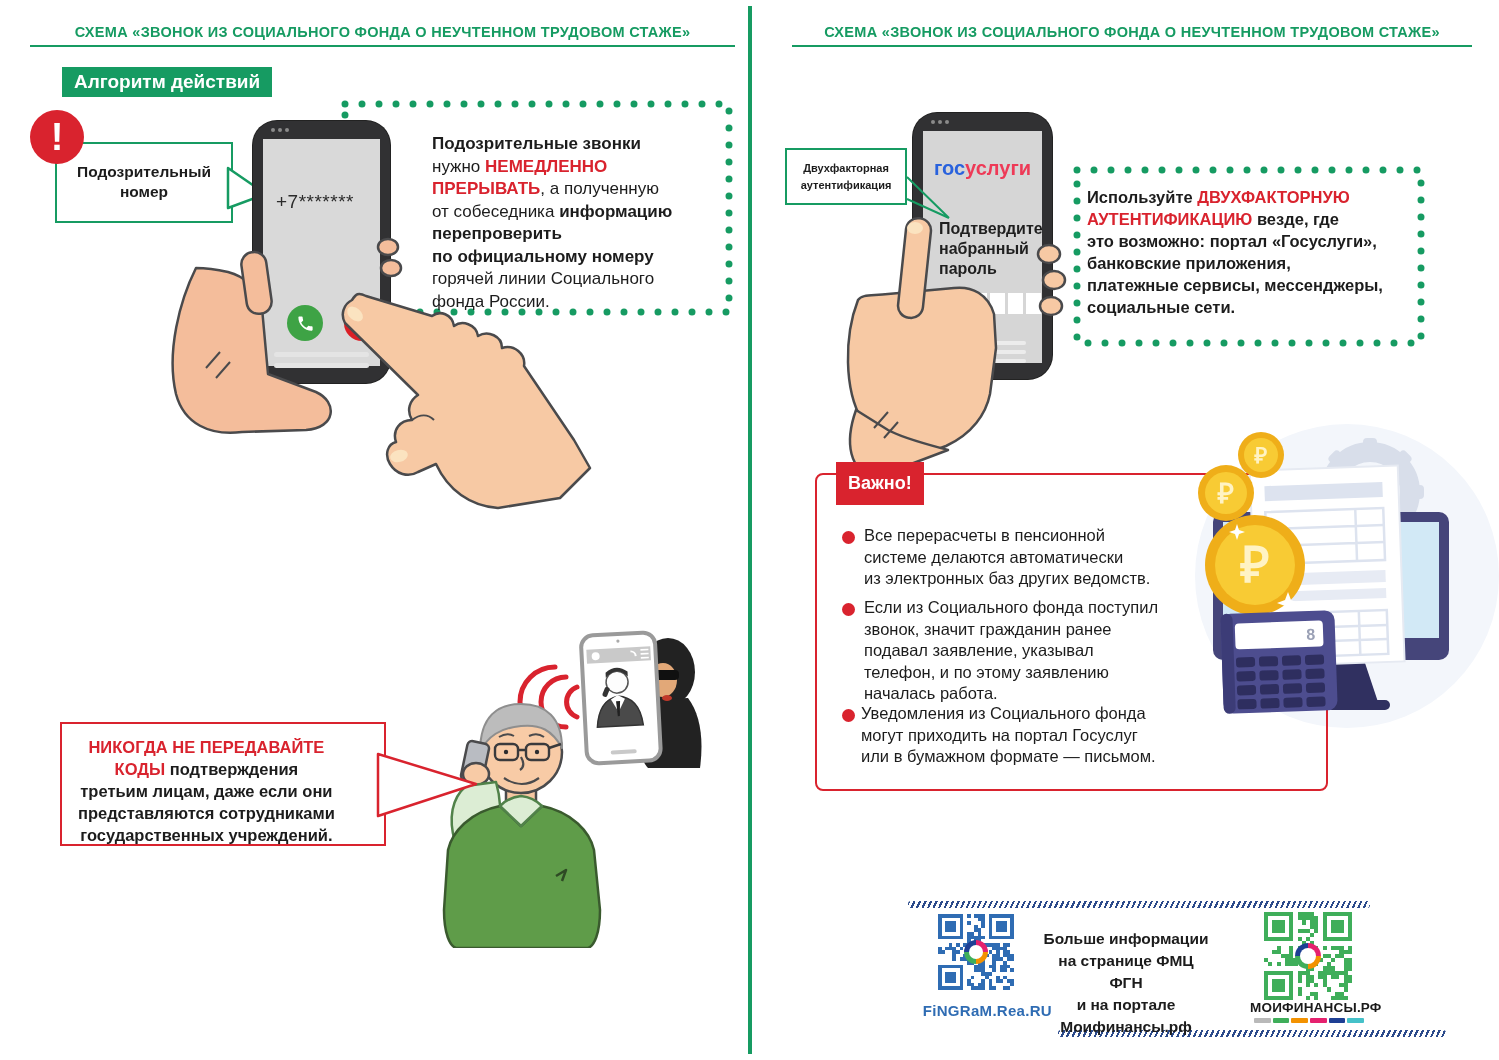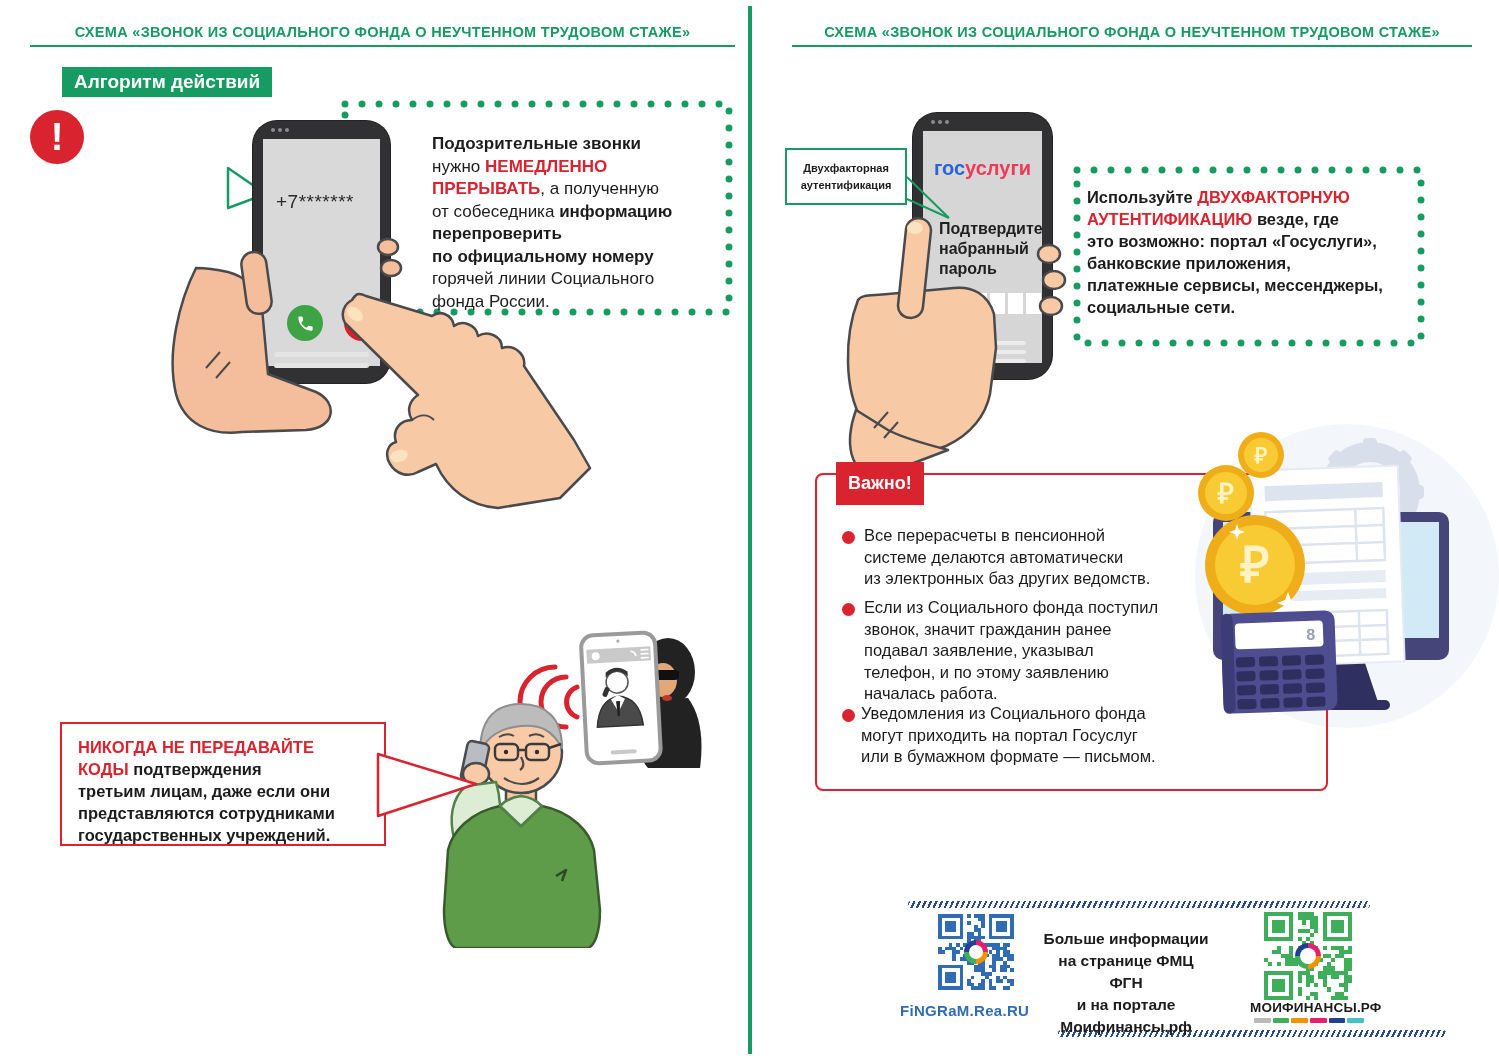--- a/index.html
+++ b/index.html
@@ -41,20 +41,21 @@
 
   <svg class="abs" style="left:0;top:0;" width="1499" height="1060" viewBox="0 0 1499 1060">
     <rect x="345" y="104" width="384" height="208" fill="none" stroke="#169b62" stroke-width="7" stroke-dasharray="0 17" stroke-linecap="round"></rect>
     <rect x="1077" y="170" width="344" height="173" fill="none" stroke="#169b62" stroke-width="7" stroke-dasharray="0 17" stroke-linecap="round"></rect>
   </svg>
 
   <div class="abs badge-green" style="left:62px;top:67px;padding:4px 12px;font-size:19px;">Алгоритм действий</div>
 
   <div class="abs" style="left:432px;top:133px;width:300px;font-size:17px;line-height:22.5px;"><span class="seg-b">Подозрительные звонки</span><br><span class="seg-n">нужно </span><span class="seg-r">НЕМЕДЛЕННО</span><br><span class="seg-r">ПРЕРЫВАТЬ</span><span class="seg-n">, а полученную</span><br><span class="seg-n">от собеседника </span><span class="seg-b">информацию</span><br><span class="seg-b">перепроверить</span><br><span class="seg-b">по официальному номеру</span><br><span class="seg-n">горячей линии Социального</span><br><span class="seg-n">фонда России.</span></div>
 
+  <div class="abs callout" style="left:55px;top:142px;width:178px;height:81px;font-size:15.5px;line-height:20px;padding-top:18px;">Подозрительный номер</div>
   <svg class="abs" style="left:226px;top:158px;" width="55" height="64">
     <polygon points="2,10 40,36 2,50" fill="#fff" stroke="#169b62" stroke-width="2.5" stroke-linejoin="round"></polygon>
   </svg>
   <div class="abs" style="left:30px;top:110px;width:54px;height:54px;border-radius:50%;background:#d9232e;
        display:flex;align-items:center;justify-content:center;color:#fff;font-weight:700;font-size:38px;">
     <span>!</span>
   </div>
 
   <div class="abs phone" style="left:253px;top:121px;width:137px;height:262px;">
     <div class="abs" style="left:18px;top:7px;width:22px;height:4px;display:flex;gap:3px;">
@@ -139,21 +140,21 @@
       <path d="M521,757 q5,9 -1,13 M504,778 q18,12 35,0" fill="none" stroke-width="2.2"></path>
       <rect x="464" y="742" width="22" height="40" rx="5" fill="#b9bcc2" transform="rotate(12 475 762)"></rect>
       <ellipse cx="476" cy="774" rx="13" ry="11" fill="#f8cba6"></ellipse>
       <path d="M455,842 C448,818 452,798 466,786 L496,782 C500,796 502,812 498,828 C492,846 475,852 455,842 Z" fill="#dcedd4" stroke="#51824a"></path>
       <path d="M448,850 C452,832 470,812 500,806 L521,826 L542,806 C572,812 590,832 594,850 L600,910 C600,934 594,946 588,948 L456,948 C450,946 444,934 444,910 Z" fill="#5f9c49" stroke="#3a5a2e"></path>
       <path d="M500,806 L521,826 L542,806 C536,800 530,797 521,796 C512,797 506,800 500,806 Z" fill="#dcedd4" stroke="#51824a"></path>
       <path d="M556,876 l10,-6 l-4,11" fill="none" stroke="#2e4a24"></path>
     </g>
   </svg>
 
-  <div class="abs redbox" style="left:60px;top:722px;width:326px;height:124px;">
+  <div class="abs redbox" style="left:60px;top:722px;width:326px;height:124px;text-align:center;">
     <div class="abs" style="left:16px;top:12px;font-size:16.5px;line-height:22px;"><span class="seg-r">НИКОГДА НЕ ПЕРЕДАВАЙТЕ</span><br><span class="seg-r">КОДЫ</span><span class="seg-b"> подтверждения</span><br><span class="seg-b">третьим лицам, даже если они</span><br><span class="seg-b">представляются сотрудниками</span><br><span class="seg-b">государственных учреждений.</span></div>
   </div>
   <svg class="abs" style="left:372px;top:740px;" width="120" height="90">
     <polygon points="6,14 104,44 6,76" fill="#fff" stroke="#d9232e" stroke-width="2.5" stroke-linejoin="round"></polygon>
   </svg>
 
   <div class="abs phone" style="left:913px;top:113px;width:139px;height:266px;">
     <div class="abs" style="left:18px;top:7px;width:22px;height:4px;display:flex;gap:3px;">
       <span style="width:4px;height:4px;border-radius:50%;background:#8b8b8b;"></span>
       <span style="width:4px;height:4px;border-radius:50%;background:#8b8b8b;"></span>
@@ -417,21 +418,21 @@
         <rect x="0.5" y="0.5" width="6" height="6" fill="none" stroke="#2f6cb3" stroke-width="1"></rect>
         <rect x="2" y="2" width="3" height="3"></rect>
         <rect x="14.5" y="0.5" width="6" height="6" fill="none" stroke="#2f6cb3" stroke-width="1"></rect>
         <rect x="16" y="2" width="3" height="3"></rect>
         <rect x="0.5" y="14.5" width="6" height="6" fill="none" stroke="#2f6cb3" stroke-width="1"></rect>
         <rect x="2" y="16" width="3" height="3"></rect>
       </svg></div>
   <div class="abs qrlogo" style="left:964px;top:940px;width:24px;height:24px;">
       <div></div>
     </div>
-  <div class="abs" style="left:900px;top:1002px;width:152px;text-align:left;font-weight:700;font-size:15px;letter-spacing:.3px;color:#2f6cb3;">FiNGRaM.Rea.RU</div>
+  <div class="abs" style="left:900px;top:1002px;width:152px;text-align:right;font-weight:700;font-size:15px;letter-spacing:.3px;color:#2f6cb3;">FiNGRaM.Rea.RU</div>
 
   <div class="abs" style="left:1040px;top:928px;width:172px;text-align:center;font-size:15.5px;line-height:22px;"><span class="seg-b">Больше информации</span><br><span class="seg-b">на странице ФМЦ ФГН</span><br><span class="seg-b">и на портале</span><br><span class="seg-b">Моифинансы.рф</span></div>
 
   <div class="abs" style="left:1264px;top:912px;width:88px;height:88px;"><svg viewBox="0 0 21 21" width="100%" height="100%" shape-rendering="crispEdges" fill="#3fae5a">
         <rect x="8" y="0" width="1" height="1"></rect>
         <rect x="9" y="0" width="1" height="1"></rect>
         <rect x="10" y="0" width="1" height="1"></rect>
         <rect x="11" y="0" width="1" height="1"></rect>
         <rect x="8" y="1" width="1" height="1"></rect>
         <rect x="9" y="1" width="1" height="1"></rect>

